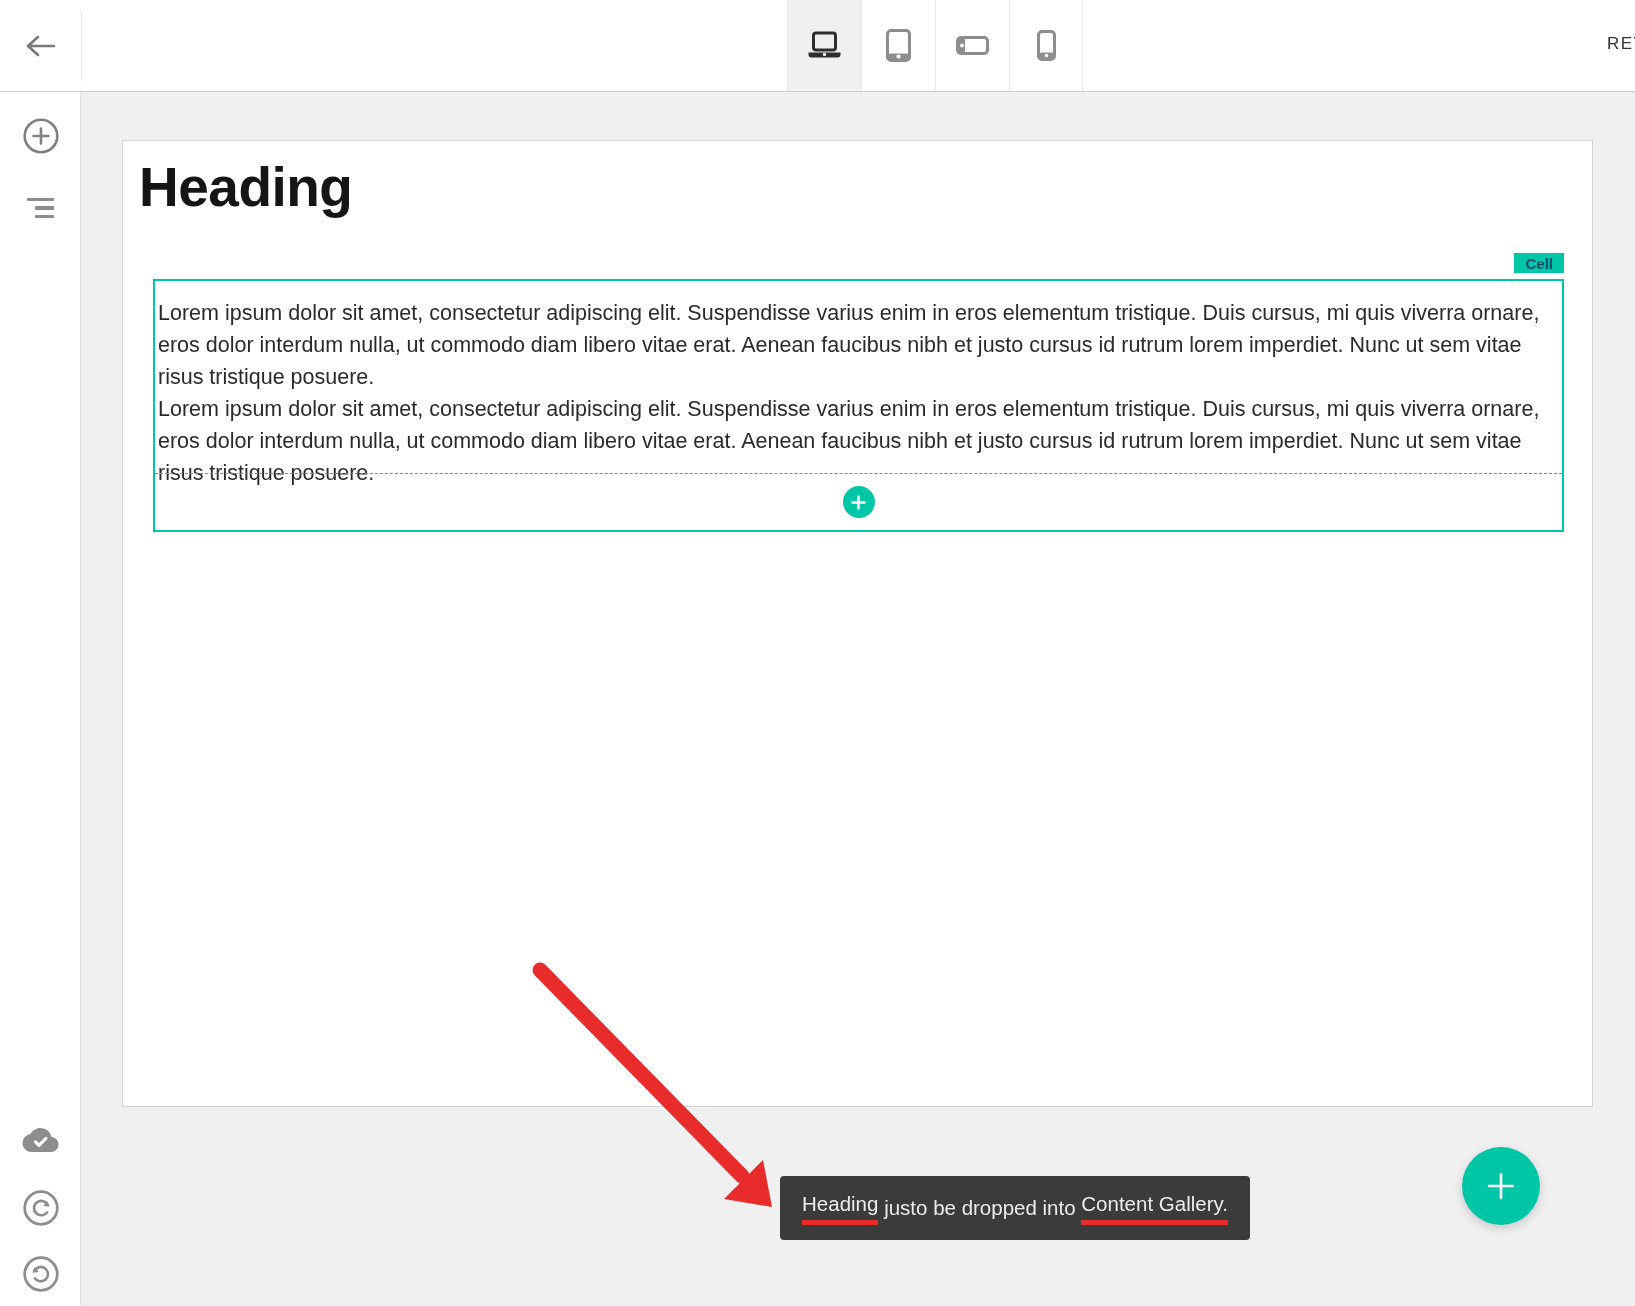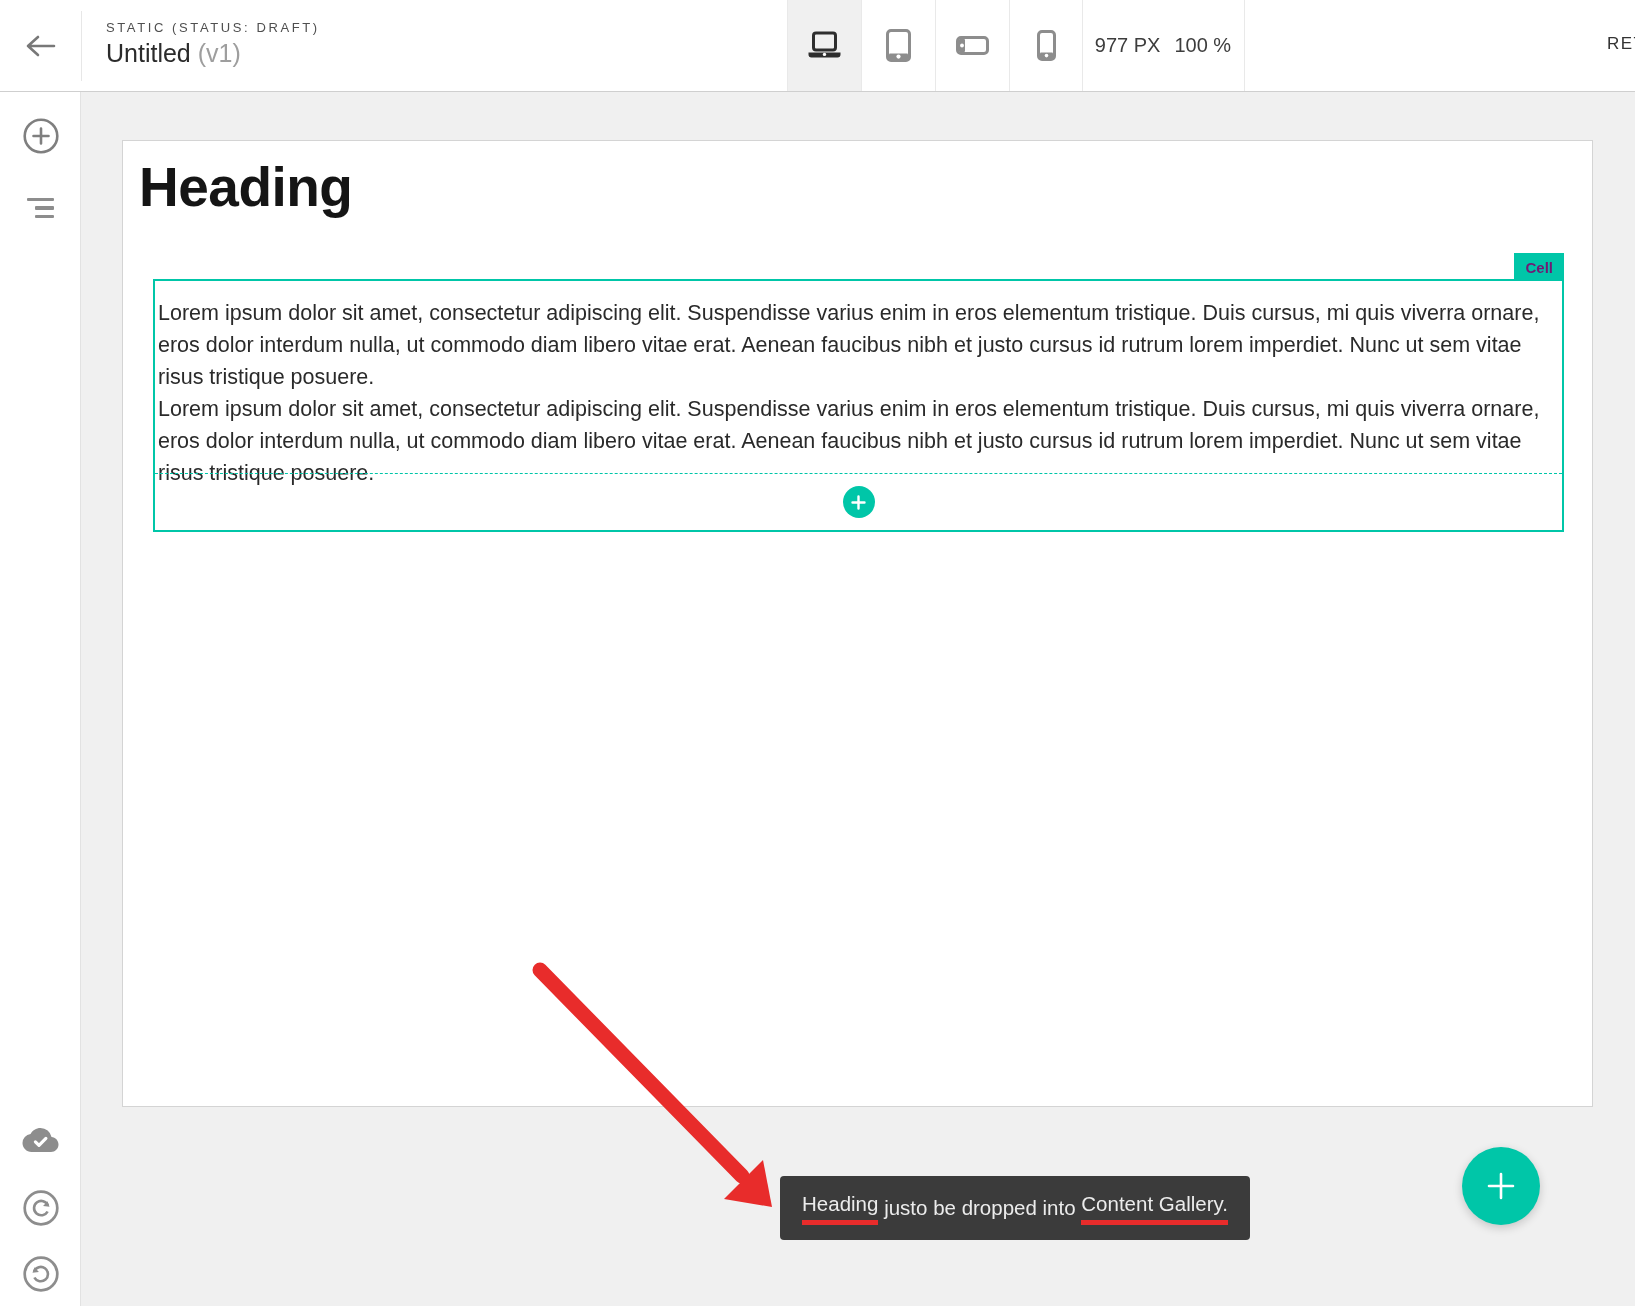--- a/index.html
+++ b/index.html
@@ -74,22 +74,22 @@
   .page-heading {
     position:absolute; left:16px; top:14px;
     font-size:55px; font-weight:800; color:#151515; letter-spacing:-0.5px;
     cursor:text;
   }
   .cell-box {
     position:absolute; left:30px; top:138px; width:1411px; height:253px;
     border:2px solid var(--accent); background:#fff;
   }
   .cell-badge {
-    position:absolute; top:-28px; right:-2px; height:28px; padding:0 11px;
-    background:var(--accent); color:#701a75; font-size:15px; font-weight:700;
+    position:absolute; top:-28px; right:-2px; height:20px; padding:0 11px;
+    background:var(--accent); color:#0c4a6e; font-size:15px; font-weight:700;
     display:flex; align-items:center;
   }
   .rich-text { padding:16px 3px; cursor:text; }
   .rich-text p { font-size:21.5px; line-height:32px; color:#2a2a2a; }
   .empty-cell {
     position:absolute; left:0; right:0; bottom:0; height:57px;
     border-top:1px dashed var(--accent);
     display:flex; align-items:center; justify-content:center;
   }
   .mini-add-btn {
@@ -123,24 +123,20 @@
 <body>
 
 <header class="topbar">
   <div class="back-btn">
     <svg width="34" height="30" viewBox="0 0 34 30">
       <path d="M15 6 L5 15 L15 24 M5 15 H31" fill="none" stroke="#787878" stroke-width="2.6" stroke-linecap="round" stroke-linejoin="round"></path>
     </svg>
   </div>
   <div class="topbar-vdiv vdiv-after-back"></div>
 
-  <div class="title-block">
-    <div class="status-label">STATIC (STATUS: DRAFT)</div>
-    <div class="doc-title"><span>Untitled</span> <span class="doc-version">(v1)</span></div>
-  </div>
 
   <div class="device-group">
     <div class="device-btn active">
       <svg width="37" height="29" viewBox="0 0 37 29">
         <rect x="7.5" y="2" width="22" height="17" rx="2.5" fill="none" stroke="#2e2e2e" stroke-width="3"></rect>
         <path d="M2.5 21.5 h32 v2 a3 3 0 0 1 -3 3 h-26 a3 3 0 0 1 -3 -3 z" fill="#2e2e2e"></path>
         <circle cx="18.5" cy="23.4" r="1.7" fill="#fff"></circle>
       </svg>
     </div>
     <div class="device-btn">
@@ -159,24 +155,20 @@
     </div>
     <div class="device-btn">
       <svg width="19" height="31" viewBox="0 0 19 31">
         <rect x="1.5" y="1.5" width="16" height="28" rx="3.5" fill="none" stroke="#8d8d8d" stroke-width="3"></rect>
         <rect x="3" y="22.5" width="13" height="6" rx="1" fill="#8d8d8d"></rect>
         <circle cx="9.5" cy="25.6" r="1.8" fill="#fff"></circle>
       </svg>
     </div>
   </div>
 
-  <div class="zoom-info">
-    <span>977 PX</span>
-    <span>100 %</span>
-  </div>
 
   <div class="right-action">RET</div>
 </header>
 
 <nav class="left-rail">
   <div class="rail-btn rail-plus">
     <svg width="38" height="38" viewBox="0 0 38 38">
       <circle cx="19" cy="19" r="16.3" fill="none" stroke="#7f7f7f" stroke-width="2.6"></circle>
       <path d="M19 11.5 V26.5 M11.5 19 H26.5" stroke="#7f7f7f" stroke-width="2.6" stroke-linecap="round"></path>
     </svg>

